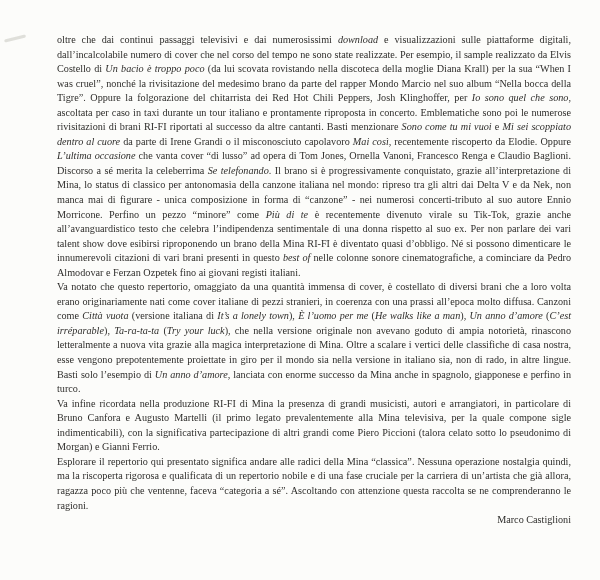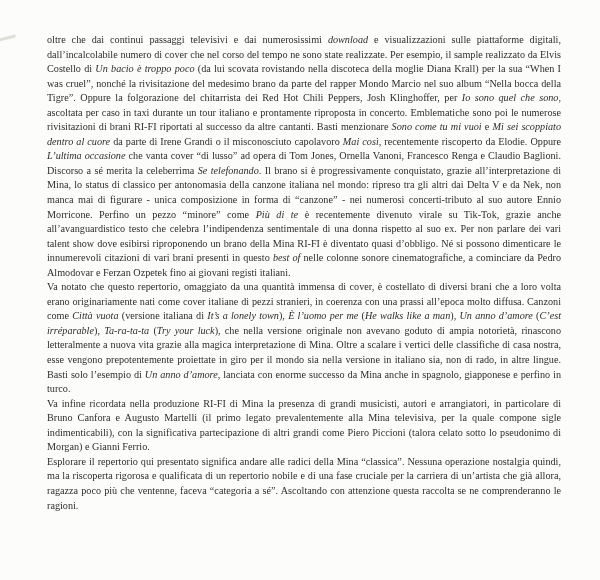--- a/index.html
+++ b/index.html
@@ -9,20 +9,21 @@
   body {
     width: 600px;
     height: 580px;
     position: relative;
     overflow: hidden;
     background: #fcfcfa;
   }
   .page {
     position: absolute;
     inset: 0;
+    margin-left: 10px;
   }
   .scan-artifact {
     position: absolute;
     left: -6px;
     top: 37px;
     width: 22px;
     height: 2.5px;
     background: #d9d9d4;
     border-radius: 2px;
     transform: rotate(-14deg);
@@ -57,14 +58,15 @@
 
 <div class="page">
   <div class="scan-artifact"></div>
   <div class="article" style="color: rgb(46, 45, 43);">
     <div>
         <p><span>oltre che dai continui passaggi televisivi e dai numerosissimi </span><em>download</em><span> e visualizzazioni sulle piattaforme digitali, dall’incalcolabile numero di cover che nel corso del tempo ne sono state realizzate. Per esempio, il sample realizzato da Elvis Costello di </span><em>Un bacio è troppo poco</em><span> (da lui scovata rovistando nella discoteca della moglie Diana Krall) per la sua “When I was cruel”, nonché la rivisitazione del medesimo brano da parte del rapper Mondo Marcio nel suo album “Nella bocca della Tigre”. Oppure la folgorazione del chitarrista dei Red Hot Chili Peppers, Josh Klinghoffer, per </span><em>Io sono quel che sono</em><span>, ascoltata per caso in taxi durante un tour italiano e prontamente riproposta in concerto. Emblematiche sono poi le numerose rivisitazioni di brani RI-FI riportati al successo da altre cantanti. Basti menzionare </span><em>Sono come tu mi vuoi</em><span> e </span><em>Mi sei scoppiato dentro al cuore</em><span> da parte di Irene Grandi o il misconosciuto capolavoro </span><em>Mai così</em><span>, recentemente riscoperto da Elodie. Oppure </span><em>L’ultima occasione</em><span> che vanta cover “di lusso” ad opera di Tom Jones, Ornella Vanoni, Francesco Renga e Claudio Baglioni. Discorso a sé merita la celeberrima </span><em>Se telefonando</em><span>. Il brano si è progressivamente conquistato, grazie all’interpretazione di Mina, lo status di classico per antonomasia della canzone italiana nel mondo: ripreso tra gli altri dai Delta V e da Nek, non manca mai di figurare - unica composizione in forma di “canzone” - nei numerosi concerti-tributo al suo autore Ennio Morricone. Perfino un pezzo “minore” come </span><em>Più di te</em><span> è recentemente divenuto virale su Tik-Tok, grazie anche all’avanguardistico testo che celebra l’indipendenza sentimentale di una donna rispetto al suo ex. Per non parlare dei vari talent show dove esibirsi riproponendo un brano della Mina RI-FI è diventato quasi d’obbligo. Né si possono dimenticare le innumerevoli citazioni di vari brani presenti in questo </span><em>best of</em><span> nelle colonne sonore cinematografiche, a cominciare da Pedro Almodovar e Ferzan Ozpetek fino ai giovani registi italiani.</span></p>
         <p><span>Va notato che questo repertorio, omaggiato da una quantità immensa di cover, è costellato di diversi brani che a loro volta erano originariamente nati come cover italiane di pezzi stranieri, in coerenza con una prassi all’epoca molto diffusa. Canzoni come </span><em>Città vuota</em><span> (versione italiana di </span><em>It’s a lonely town</em><span>), </span><em>È l’uomo per me</em><span> (</span><em>He walks like a man</em><span>), </span><em>Un anno d’amore</em><span> (</span><em>C’est irréparable</em><span>), </span><em>Ta-ra-ta-ta</em><span> (</span><em>Try your luck</em><span>), che nella versione originale non avevano goduto di ampia notorietà, rinascono letteralmente a nuova vita grazie alla magica interpretazione di Mina. Oltre a scalare i vertici delle classifiche di casa nostra, esse vengono prepotentemente proiettate in giro per il mondo sia nella versione in italiano sia, non di rado, in altre lingue. Basti solo l’esempio di </span><em>Un anno d’amore</em><span>, lanciata con enorme successo da Mina anche in spagnolo, giapponese e perfino in turco.</span></p>
         <p><span>Va infine ricordata nella produzione RI-FI di Mina la presenza di grandi musicisti, autori e arrangiatori, in particolare di Bruno Canfora e Augusto Martelli (il primo legato prevalentemente alla Mina televisiva, per la quale compone sigle indimenticabili), con la significativa partecipazione di altri grandi come Piero Piccioni (talora celato sotto lo pseudonimo di Morgan) e Gianni Ferrio.</span></p>
         <p><span>Esplorare il repertorio qui presentato significa andare alle radici della Mina “classica”. Nessuna operazione nostalgia quindi, ma la riscoperta rigorosa e qualificata di un repertorio nobile e di una fase cruciale per la carriera di un’artista che già allora, ragazza poco più che ventenne, faceva “categoria a sé”. Ascoltando con attenzione questa raccolta se ne comprenderanno le ragioni.</span></p>
       </div>
+    <div class="signature">Marco Castiglioni</div>
   </div>
 </div>
 
 </body></html>

